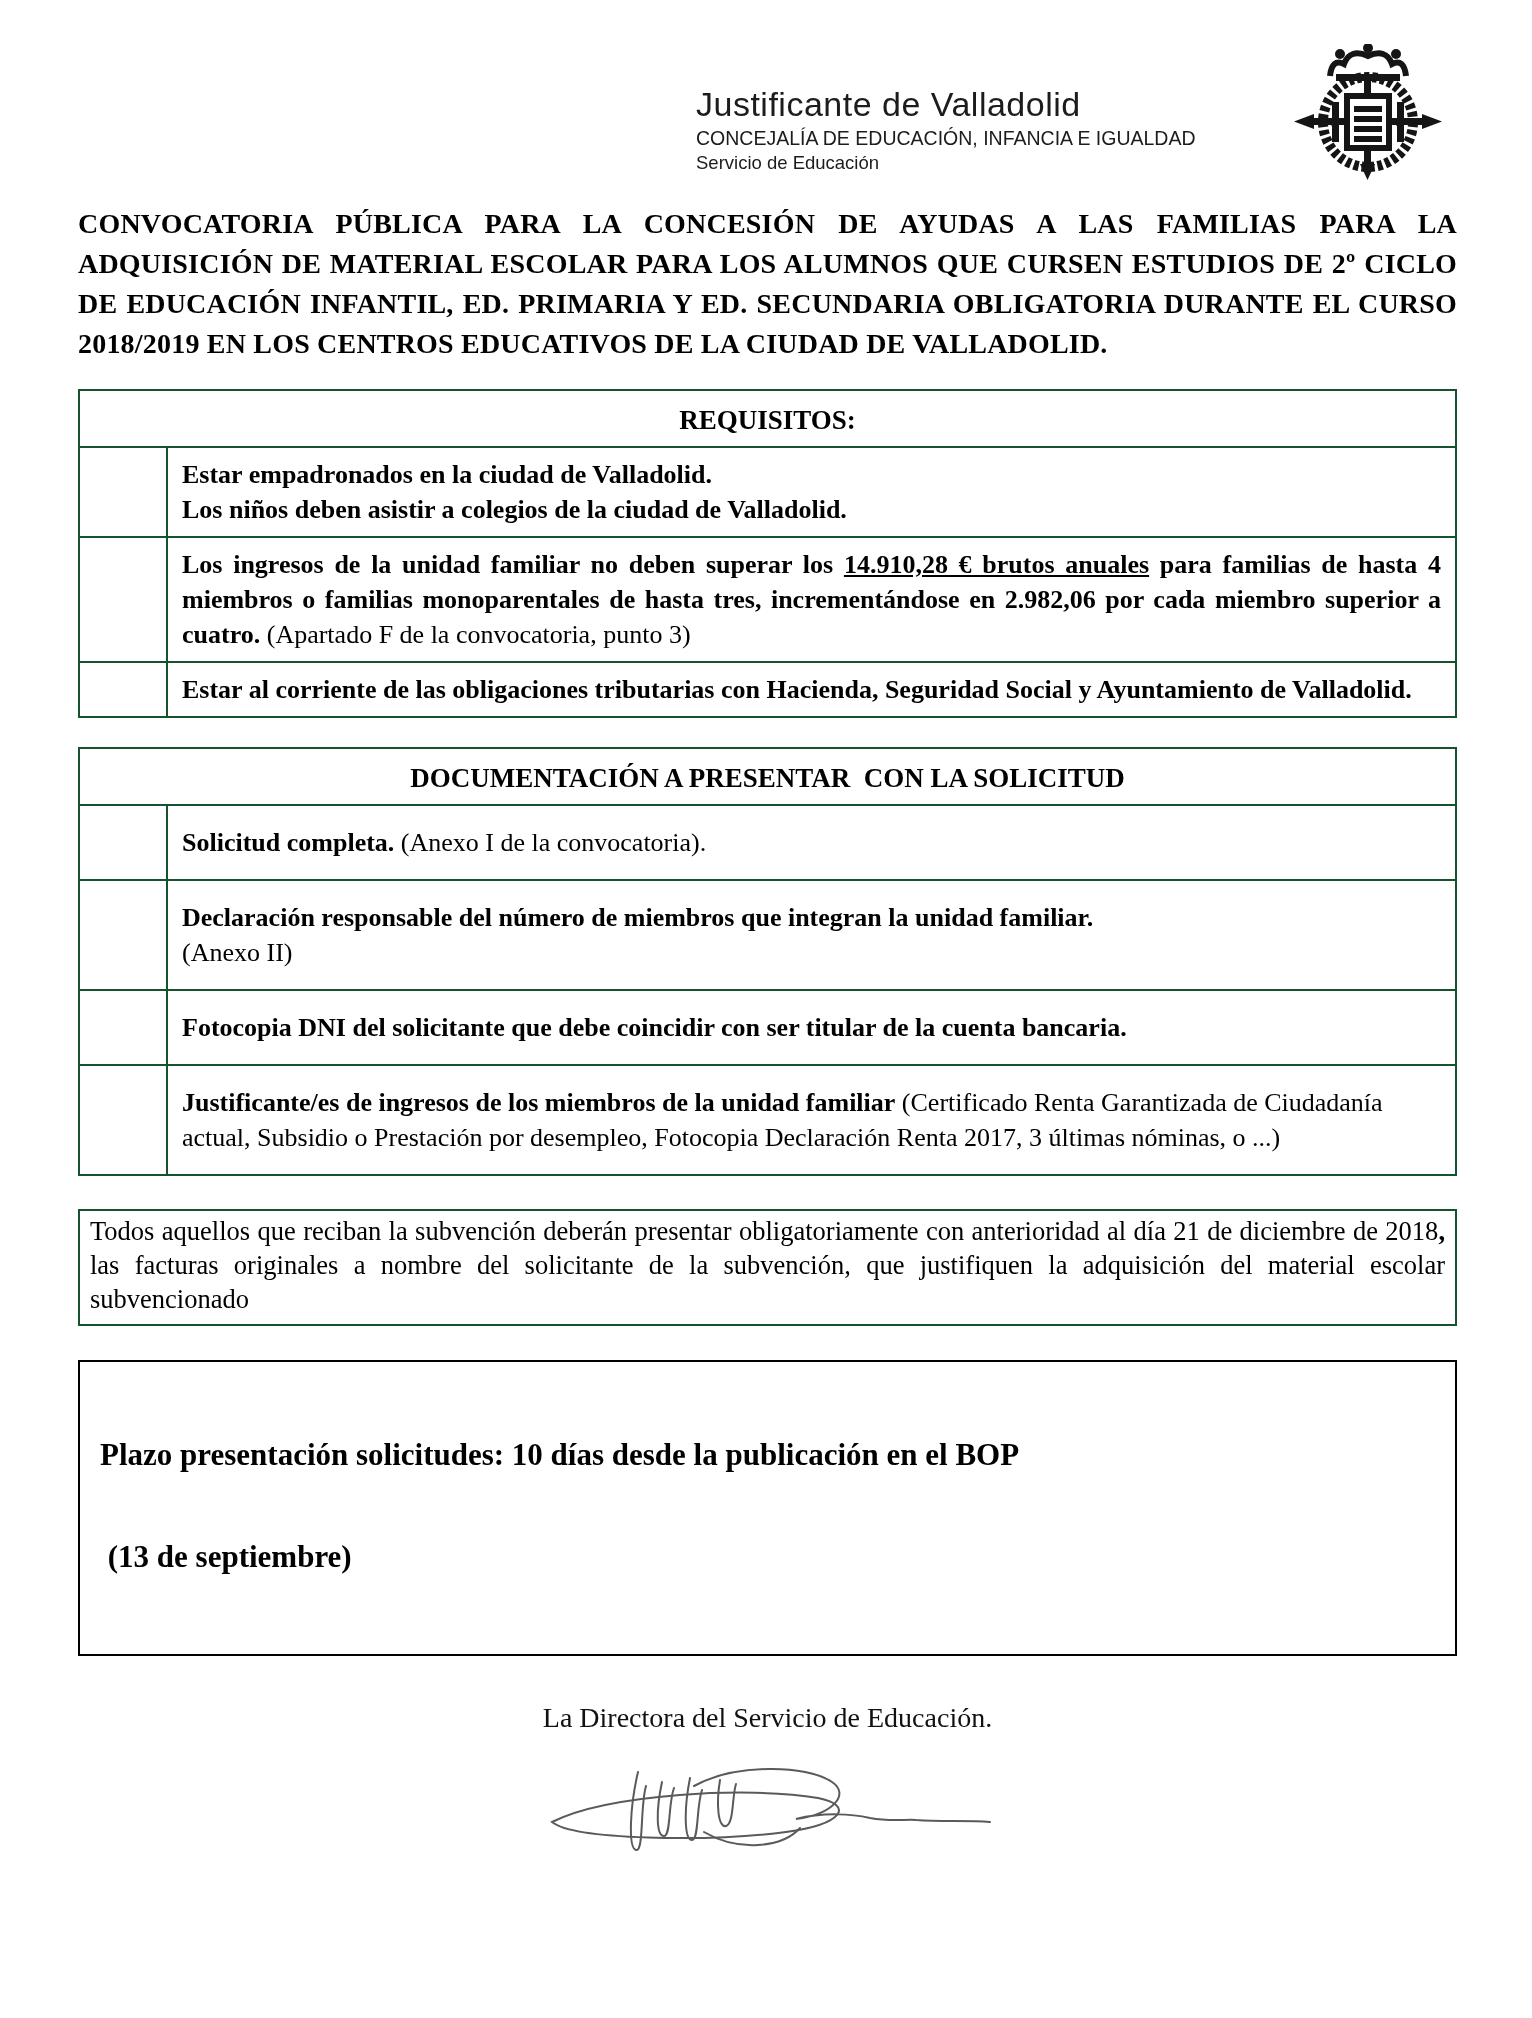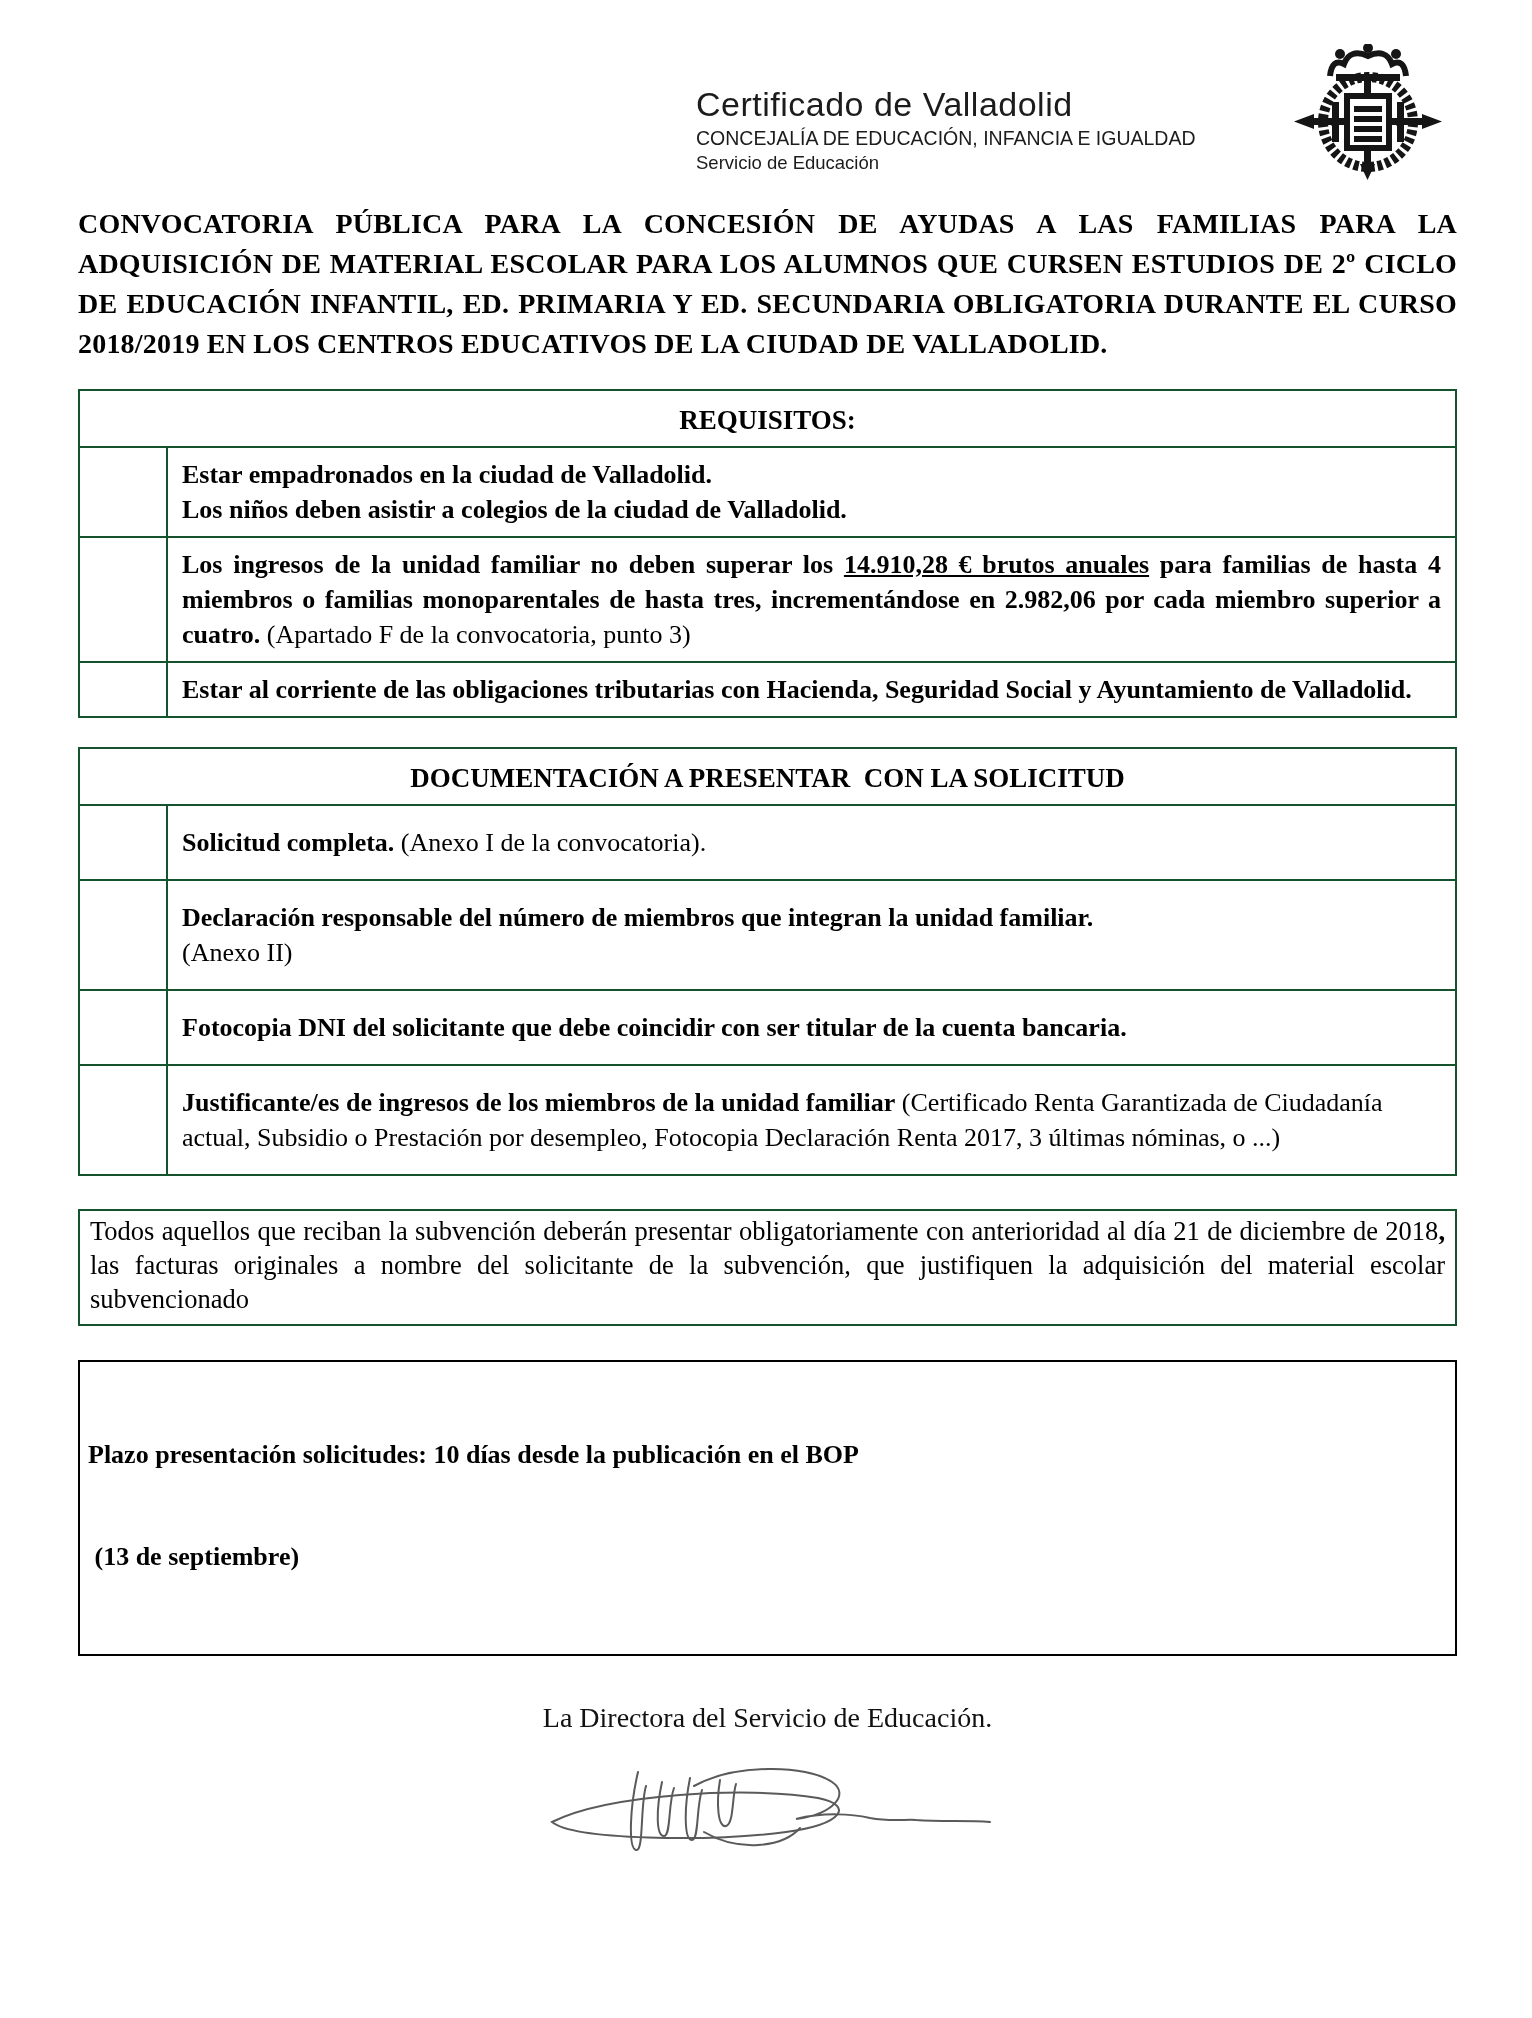--- a/index.html
+++ b/index.html
@@ -69,38 +69,38 @@
 
   
   .t3 { margin-top: 33px; }
   .t3 td.table-head { padding: 3px 10px 2px 10px; font-size: 27px; }
   .t3 td.body-cell { padding: 3px 10px 8px 10px; font-size: 26.5px; line-height: 34px; text-align: justify; }
 
   
   .plazo-box {
     margin-top: 34px;
     border: 2px solid #000;
-    padding: 8px 12px 12px 8px;
+    padding: 8px 12px 12px 20px;
     font-weight: bold;
-    font-size: 26px;
+    font-size: 31px;
     line-height: 34px;
     white-space: pre-wrap;
   }
 
   
   .director-line { margin-top: 46px; text-align: center; font-size: 28px; color: #111; }
   .signature-wrap { margin-top: 22px; text-align: center; }
 </style>
 </head>
 <body>
 
 <div class="page">
 
   <div class="header-text">
-    <div class="org-name">Certificado de Valladolid</div>
+    <div class="org-name">Justificante de Valladolid</div>
     <div class="department">CONCEJALÍA DE EDUCACIÓN, INFANCIA E IGUALDAD</div>
     <div class="service">Servicio de Educación</div>
   </div>
 
   <div class="logo">
     <svg width="152" height="138" viewBox="0 0 152 138" xmlns="http://www.w3.org/2000/svg">
 
       <circle cx="76" cy="78" r="45" fill="none" stroke="#151515" stroke-width="10" stroke-dasharray="5 3"></circle>
 
       <rect x="12" y="74" width="128" height="7" fill="#151515"></rect>

